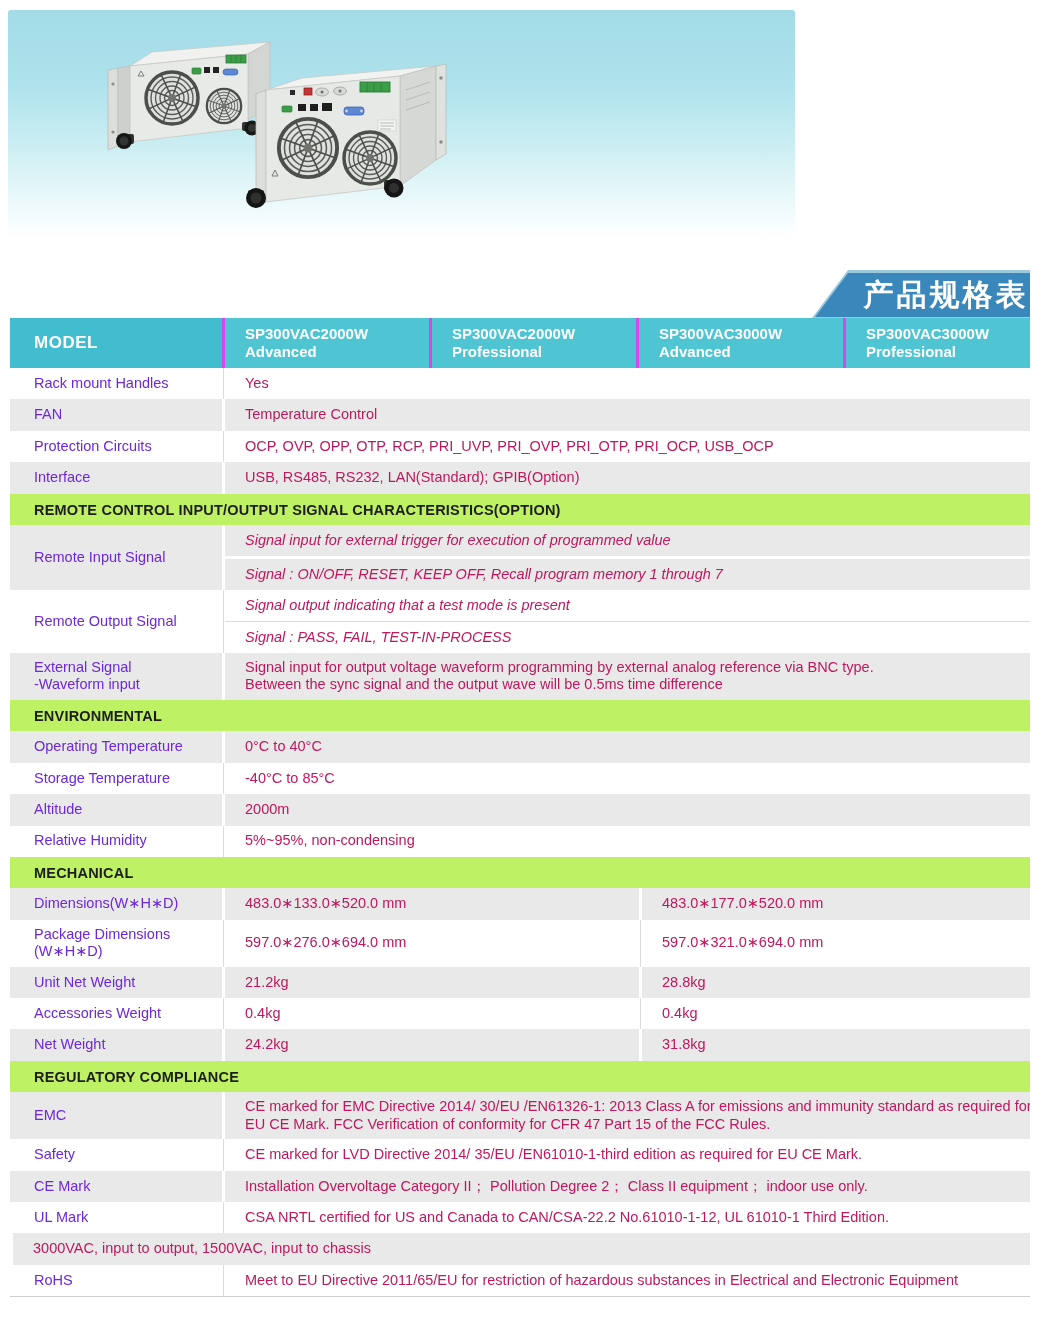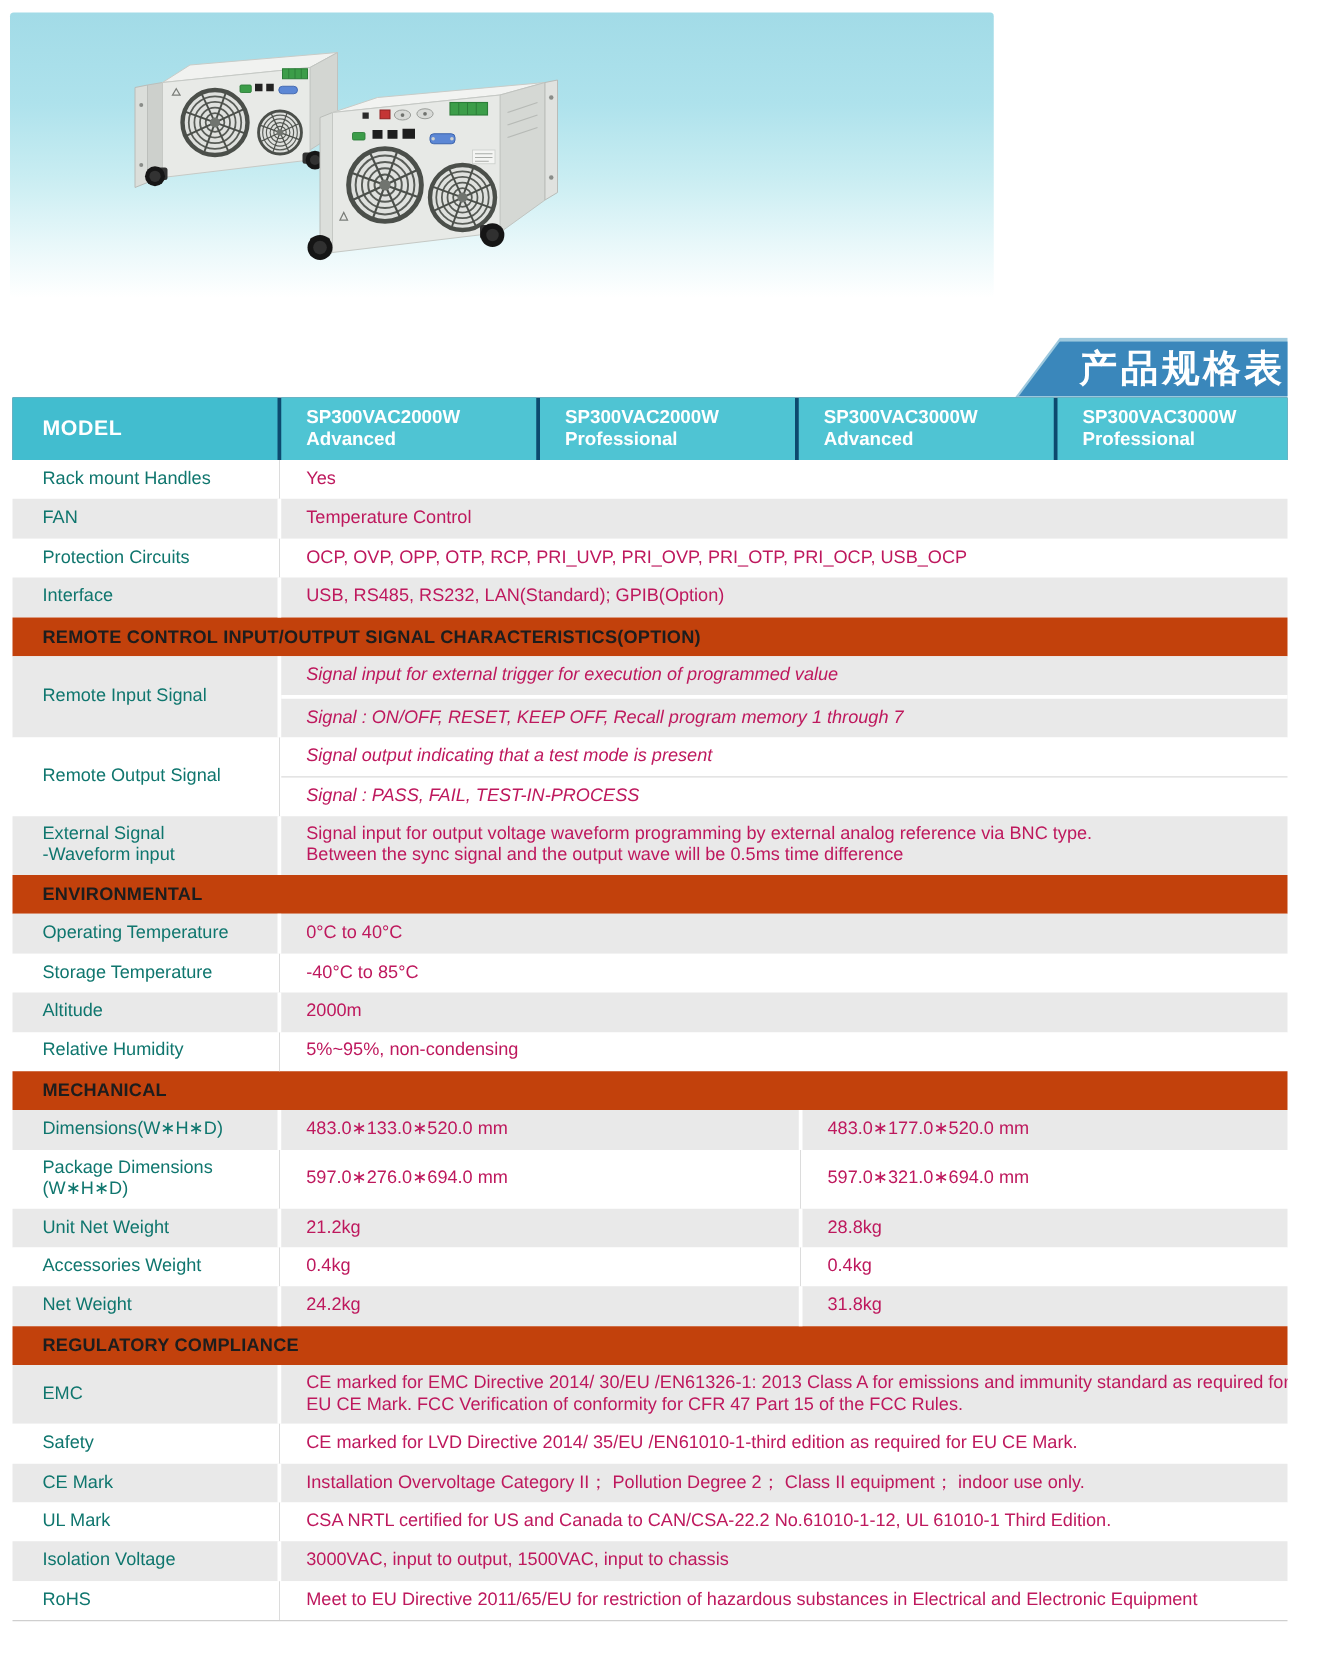--- a/index.html
+++ b/index.html
@@ -16,32 +16,32 @@
   .banner-wrap{position:absolute;left:812px;top:270px;width:239px;height:48px;}
   .banner-bevel{position:absolute;left:0;top:0;width:100%;height:100%;background:#9dc9de;
                 clip-path:polygon(36px 0,100% 0,100% 100%,0 100%);}
   .banner{position:absolute;left:3px;top:3px;right:0;bottom:1px;background:#3a87bb;
           clip-path:polygon(33px 0,100% 0,100% 100%,0 100%);
           color:#fff;font-weight:bold;font-size:30px;letter-spacing:3px;
           display:flex;align-items:center;justify-content:center;padding-left:26px;box-sizing:border-box;}
 
   
   .spec-table{position:absolute;left:10px;top:318px;width:1040px;border-bottom:1px solid #cfcfcf;}
-  .thead{display:flex;gap:3px;height:50px;background:#0c4a6e;}
+  .thead{display:flex;gap:3px;height:50px;background:#d946ef;}
   .th{background:#4fc4d3;color:#fff;display:flex;flex-direction:column;justify-content:center;
       padding-left:20px;font-size:15px;line-height:18px;flex:0 0 204px;box-sizing:border-box;font-weight:bold;}
   .th.model{flex:0 0 212px;background:#42bdcf;font-weight:bold;font-size:17px;letter-spacing:.5px;padding-left:24px;}
 
   .trow{display:flex;align-items:stretch;min-height:31.4px;}
   .trow.gray{background:#e9e9e9;}
   .trow.white{background:#ffffff;}
-  .trow.section{background:#c2410c;}
+  .trow.section{background:#bef264;}
   .section-label{width:100%;display:flex;align-items:center;padding:7px 8px 6px 24px;
                  font-weight:bold;font-size:14.5px;color:#1d1d1d;letter-spacing:.2px;box-sizing:border-box;}
-  .tlabel{flex:0 0 212px;box-sizing:border-box;padding:6px 8px 6px 24px;font-size:14.5px;color:#0f766e;
+  .tlabel{flex:0 0 212px;box-sizing:border-box;padding:6px 8px 6px 24px;font-size:14.5px;color:#6d28d9;
           display:flex;align-items:center;white-space:pre-line;line-height:17.5px;}
   .ldiv,.vdiv{flex:0 0 3px;align-self:stretch;}
   .gray .ldiv,.gray .vdiv{background:#fff;}
   .white .ldiv,.white .vdiv{background:linear-gradient(to right,transparent 1px,#dcdcdc 1px,#dcdcdc 2px,transparent 2px);}
   .tvals{flex:1;display:flex;min-width:0;}
   .tvals.stacked{flex-direction:column;font-style:italic;}
   .tval{display:flex;align-items:center;padding:6px 16px 6px 20px;font-size:14.5px;color:#be185d;
         line-height:17.5px;white-space:pre-line;flex:1;box-sizing:border-box;min-width:0;}
   .tval.half:first-child{flex:0 0 414px;}
   .tvals.stacked .tval{min-height:31px;}
@@ -336,21 +336,20 @@
           </div>
         </div>
         <div class="trow white">
           <div class="tlabel">UL Mark</div>
           <div class="ldiv"></div>
           <div class="tvals">
             <div class="tval">CSA NRTL certified for US and Canada to CAN/CSA-22.2 No.61010-1-12, UL 61010-1 Third Edition.</div>
           </div>
         </div>
         <div class="trow gray">
-          <div class="tlabel">Isolation Voltage</div>
           <div class="ldiv"></div>
           <div class="tvals">
             <div class="tval">3000VAC, input to output, 1500VAC, input to chassis</div>
           </div>
         </div>
         <div class="trow white">
           <div class="tlabel">RoHS</div>
           <div class="ldiv"></div>
           <div class="tvals">
             <div class="tval">Meet to EU Directive 2011/65/EU for restriction of hazardous substances in Electrical and Electronic Equipment</div>

